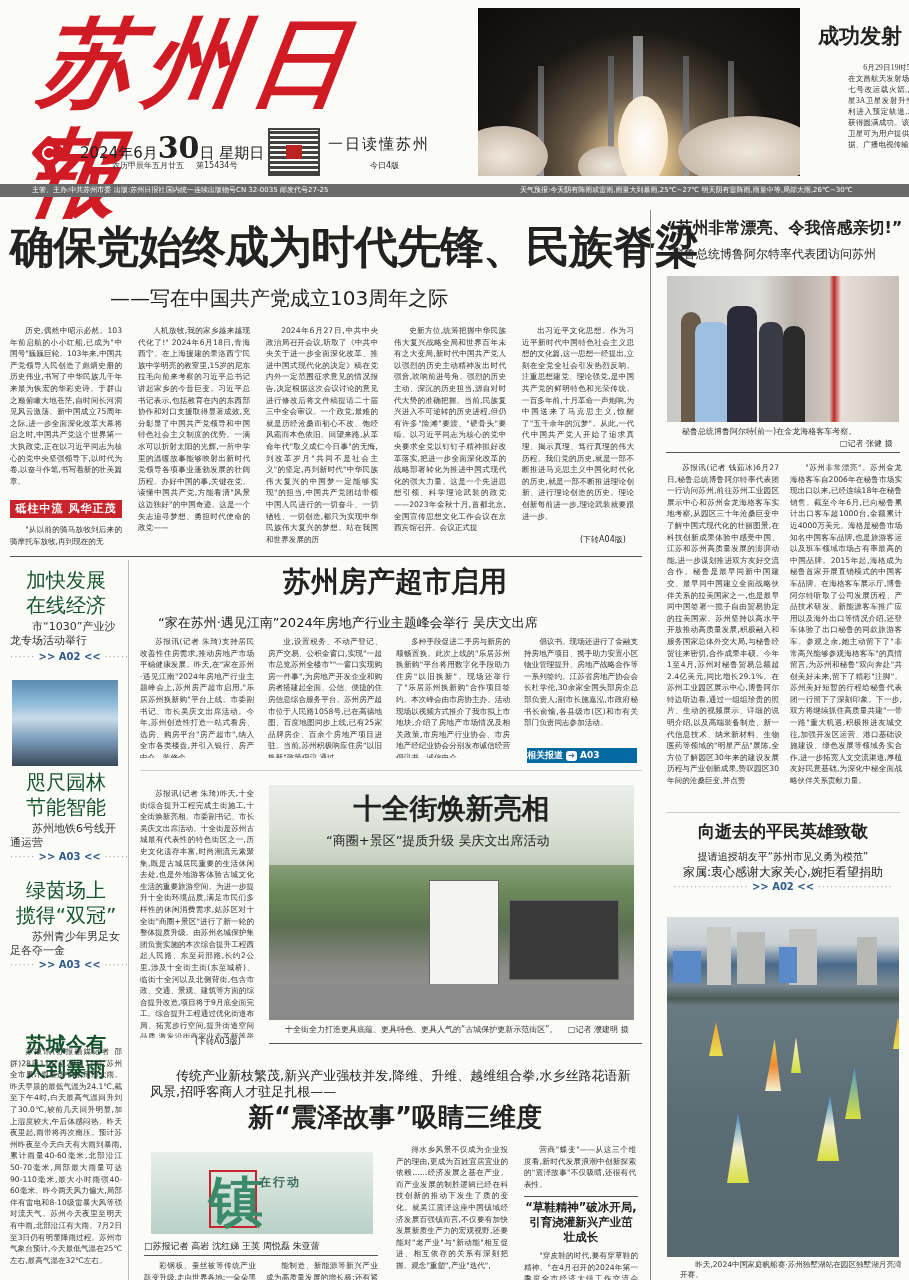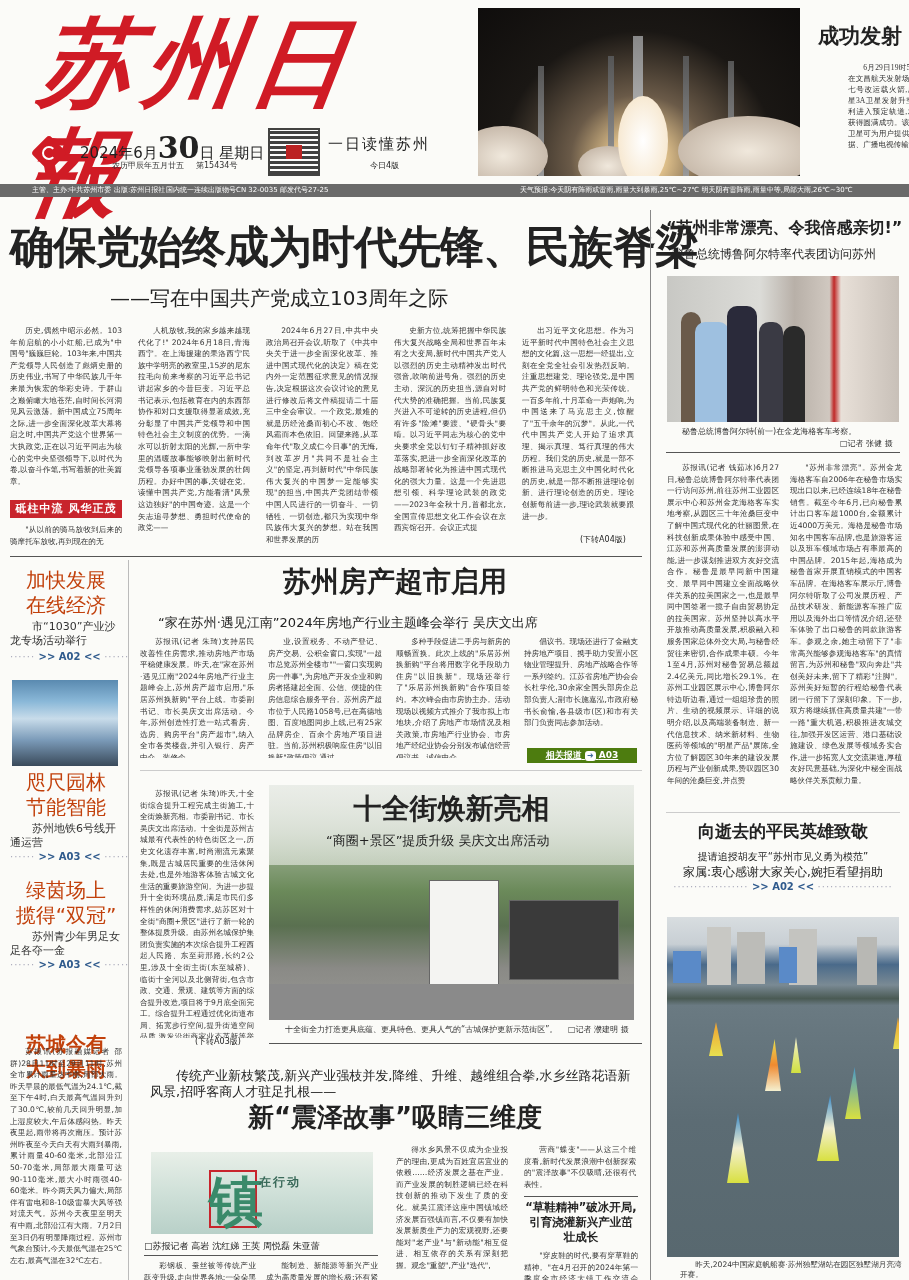--- a/index.html
+++ b/index.html
@@ -22,27 +22,27 @@
 .launch-title{left:818px;top:22px;font-size:21px;font-weight:bold;}
 .launch-text{left:848px;top:62px;width:92px;font-size:7.6px;line-height:11px;text-indent:2em;color:#333;text-align:justify;font-family:Liberation Serif, serif;}
 .info-bar{left:0;top:184px;width:909px;height:13px;background:#6a6a6a;color:#fff;font-size:7px;line-height:13px;white-space:nowrap;}
 .info-bar span{position:absolute;top:0;}
 .headline{left:10px;top:218px;width:640px;font-size:44px;font-weight:bold;letter-spacing:-1px;text-align:left;white-space:nowrap;}
 .subhead{left:110px;top:285px;font-size:20px;color:#222;white-space:nowrap;}
 .vrule{left:650px;top:210px;width:1px;height:1070px;background:#888;}
 .body-col{font-size:7.6px;line-height:11.6px;color:#333;text-align:justify;text-indent:2em;overflow:hidden;}
 .red-bar{left:10px;top:500px;width:112px;height:18px;background:#c8242c;color:#fff;font-size:11px;font-weight:bold;text-align:center;line-height:18px;letter-spacing:1px;}
 .hr{height:1px;background:#555;}
-.left-head{font-size:20px;text-align:center;line-height:25px;color:#c2410c;}
+.left-head{font-size:20px;text-align:center;line-height:25px;color:#14532d;}
 .left-sub{font-size:11px;line-height:14px;color:#333;}
 .ref{font-size:10px;color:#2f5a8c;font-weight:bold;text-align:center;white-space:nowrap;}
 .ref .dots{color:#aab;font-weight:normal;letter-spacing:1px;}
 .metro-photo{left:12px;top:680px;width:106px;height:86px;background:linear-gradient(180deg,#5a8ab0 0,#8ab8d8 25%,#c8dcea 45%,#7a9ab8 70%,#3a4a5a 100%);}
 .article-title{font-weight:bold;text-align:center;white-space:nowrap;}
-.related{left:527px;top:748px;width:110px;height:15px;background:#4d7c0f;color:#fff;font-size:9px;font-weight:bold;line-height:15px;text-align:center;white-space:nowrap;text-decoration:underline;}
+.related{left:527px;top:748px;width:110px;height:15px;background:#0369a1;color:#fff;font-size:9px;font-weight:bold;line-height:15px;text-align:left;white-space:nowrap;}
 .street-photo{left:269px;top:785px;width:365px;height:235px;background:linear-gradient(180deg,#c9d1c5 0,#a8b8a0 20%,#6b8a5a 45%,#5a7050 60%,#8a8a86 78%,#9a9a96 100%);overflow:hidden;}
 .street-title-bg{position:absolute;left:0;top:0;width:365px;height:80px;background:linear-gradient(rgba(240,242,238,.85),rgba(235,238,232,.6));}
 .building{position:absolute;background:#f4f4f2;border:1px solid #666;}
 .road{position:absolute;bottom:0;left:0;width:100%;height:36px;background:#8a8a8a;}
 .caption{font-size:8px;color:#333;white-space:nowrap;}
 .peru-photo{left:667px;top:276px;width:232px;height:146px;background:linear-gradient(90deg,#c8c8c4 0,#dcdcd8 40%,#b8b0a8 55%,#d0c8c0 70%,#c02828 72%,#e8e0d8 75%,#c8c0b8 100%);overflow:hidden;}
 .person{position:absolute;bottom:0;border-radius:10px 10px 0 0;}
 .sail-photo{left:667px;top:917px;width:232px;height:340px;background:linear-gradient(180deg,#d8dde0 0,#c8cfd4 8%,#4a6a8a 14%,#7a8a94 20%,#4a5a54 24%,#6a7a82 26%,#5c6c74 60%,#58686f 100%);overflow:hidden;}
 .town-banner{left:151px;top:1152px;width:222px;height:82px;background:linear-gradient(180deg,#e8efe8 0,#cfe0d8 50%,#b8d0c8 100%);overflow:hidden;}
 .town-char{position:absolute;left:58px;top:14px;font-size:54px;color:#3a8a6a;font-weight:bold;font-family:"DejaVu Serif","Liberation Serif",serif;}

